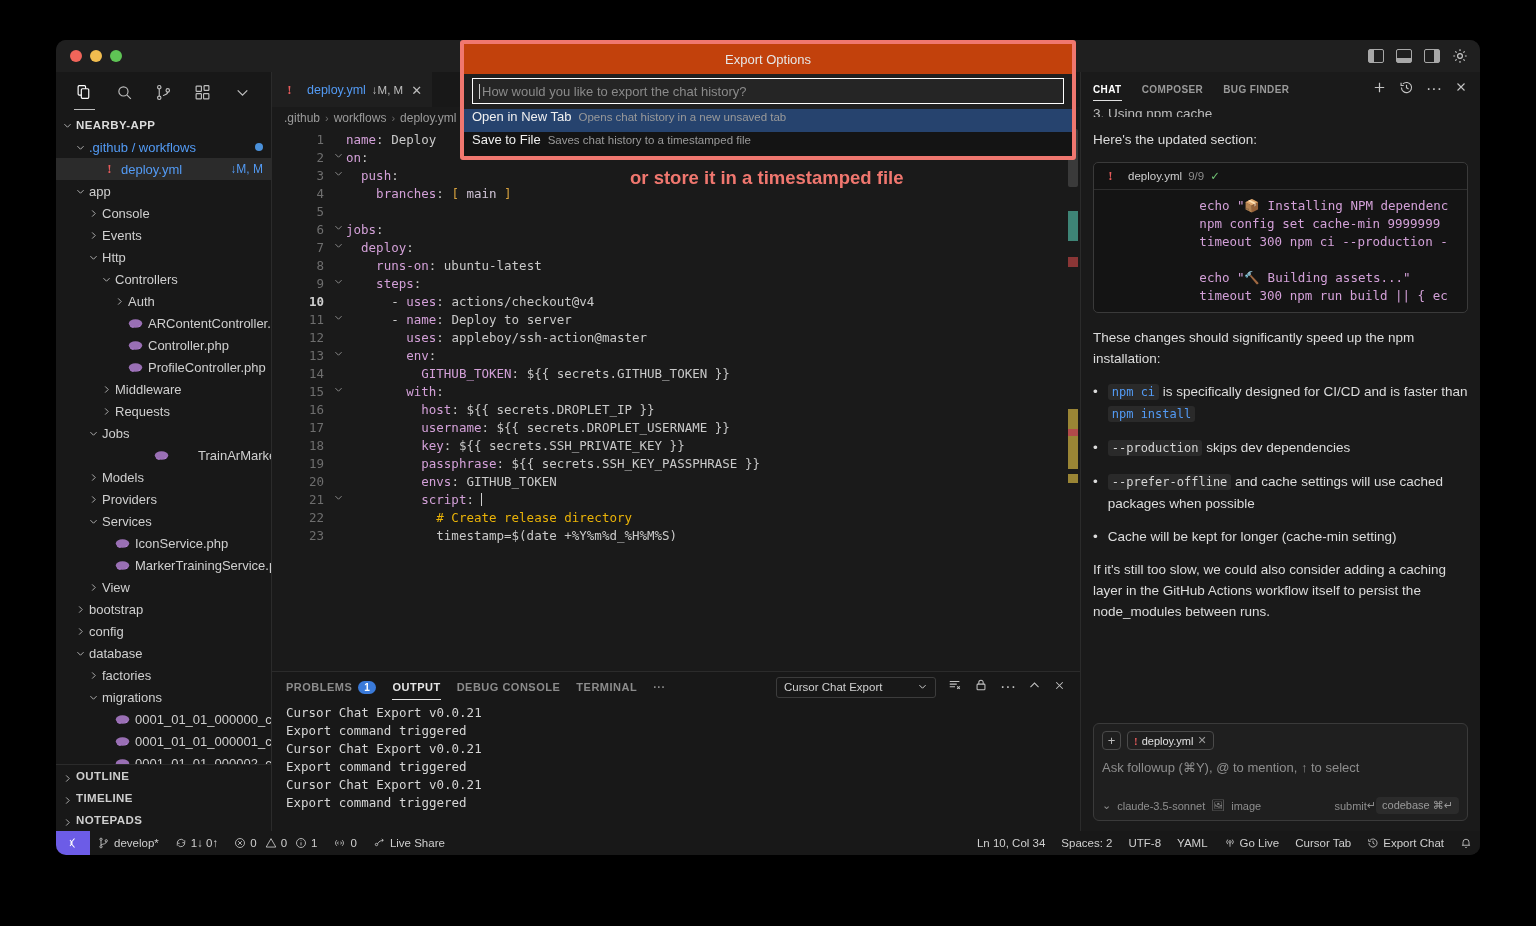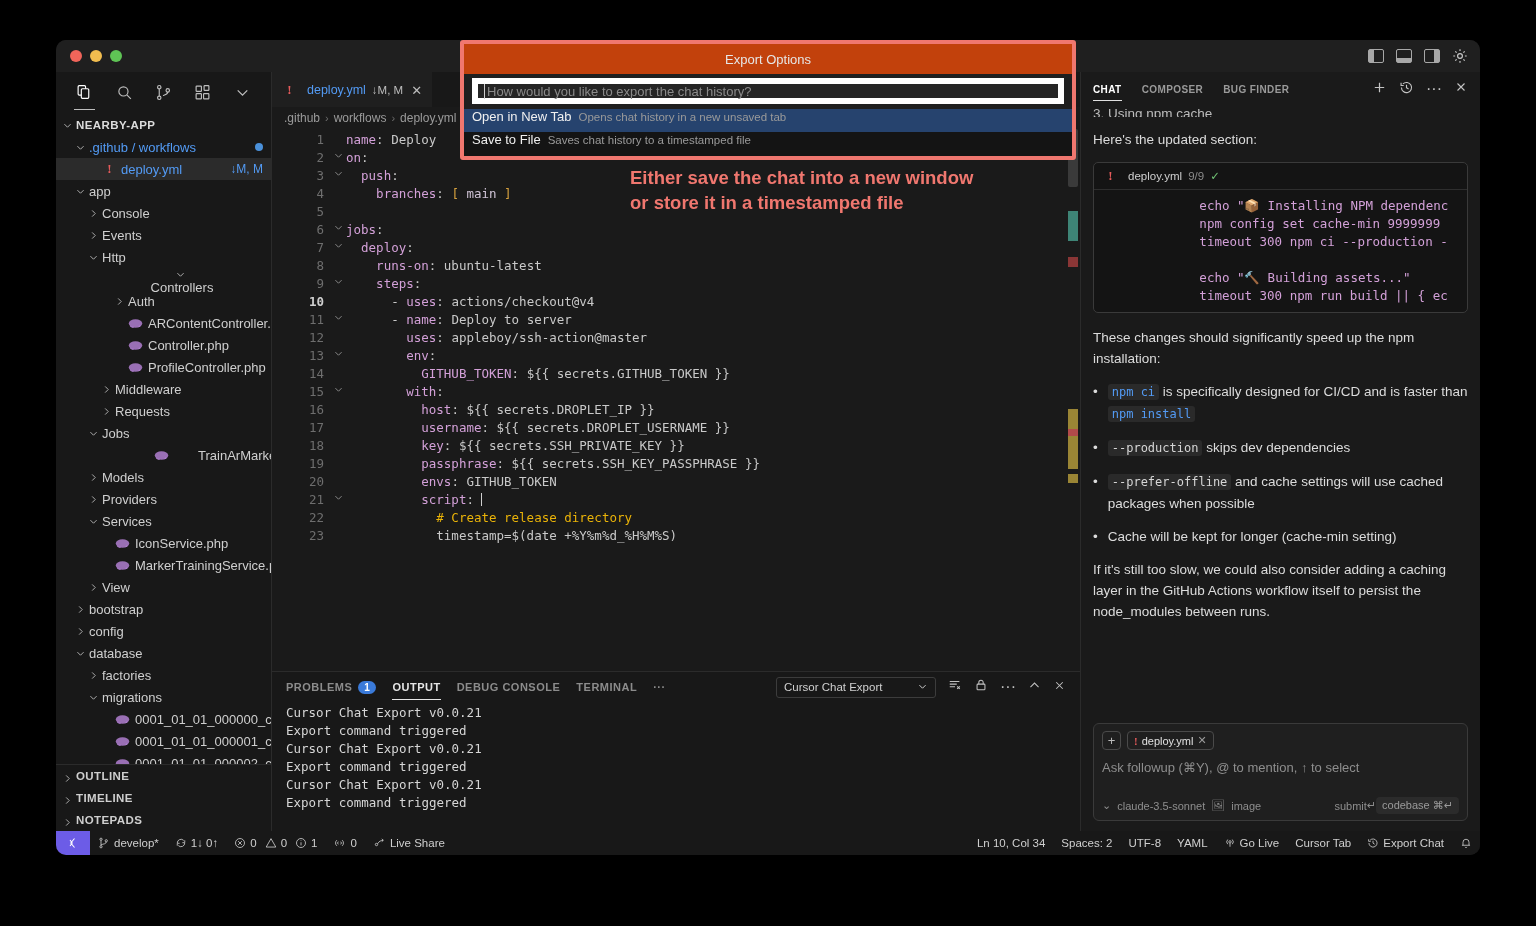--- a/index.html
+++ b/index.html
@@ -189,21 +189,21 @@
 
   
   .qp-wrap {
     position: absolute; left: 460px; top: 40px; width: 616px; height: 120px;
     border: 4px solid #f0776f; border-radius: 3px; background: #1f1f1f; z-index: 40;
     display: flex; flex-direction: column; overflow: hidden;
   }
   .qp-title { height: 30px; display: flex; align-items: center; justify-content: center; font-size: 13px; color: #e6e6e6; background: #c2410c; }
   .qp-inputwrap { padding: 4px 8px 5px; background: #1f1f1f; }
   .qp-input {
-    height: 26px; border: 6px solid #ffffff; background: #252525;
+    height: 26px; border: 1px solid #ffffff; background: #252525;
     display: flex; align-items: center; padding: 0 6px; color: #8a8a8a; font-size: 13px;
   }
   .qp-input .cur { display:inline-block; width:1px; height:15px; background:#cfcfcf; margin-right: 2px; }
   .qp-list { background: #141414; flex: 1; }
   .qp-item { height: 23px; display: flex; align-items: baseline; gap: 7px; padding: 0 8px; font-size: 13px; }
   .qp-item.sel { background: #26436e; }
   .qp-item .lbl { color: #f0f0f0; }
   .qp-item .desc { color: #9a9a9a; font-size: 11.5px; }
 
   .annot {
@@ -310,21 +310,21 @@
                   <path d="M6 3.5l4.5 4.5L6 12.5"></path>
                 </svg></span>
               <span class="rowlabel">Events</span>
             </div>
             <div class="row" style="padding-left: 32px;">
               <span class="twisty"><svg width="11" height="11" viewBox="0 0 16 16" fill="none" stroke="currentColor" stroke-width="1.4">
                   <path d="M3.5 6l4.5 4.5L12.5 6"></path>
                 </svg></span>
               <span class="rowlabel">Http</span>
             </div>
-            <div class="row" style="padding-left: 45px; flex-direction: column;">
+            <div class="row" style="padding-left: 45px;">
               <span class="twisty"><svg width="11" height="11" viewBox="0 0 16 16" fill="none" stroke="currentColor" stroke-width="1.4">
                   <path d="M3.5 6l4.5 4.5L12.5 6"></path>
                 </svg></span>
               <span class="rowlabel">Controllers</span>
             </div>
             <div class="row" style="padding-left: 58px;">
               <span class="twisty"><svg width="11" height="11" viewBox="0 0 16 16" fill="none" stroke="currentColor" stroke-width="1.4">
                   <path d="M6 3.5l4.5 4.5L6 12.5"></path>
                 </svg></span>
               <span class="rowlabel">Auth</span>
@@ -807,21 +807,20 @@
       </span>
       <span class="sb-item">
         <svg width="12" height="12" viewBox="0 0 16 16" fill="none" stroke="currentColor" stroke-width="1.1">
             <path d="M4 11V7a4 4 0 0 1 8 0v4M2.6 11h10.8M6.6 13.2a1.6 1.6 0 0 0 2.8 0"></path>
           </svg>
       </span>
     </div>
   </div>
 
   <div class="annot">
-    <div>Either save the chat into a new window</div>
     <div>or store it in a timestamped file</div>
   </div>
 
   <div class="qp-wrap">
     <div class="qp-title">Export Options</div>
     <div class="qp-inputwrap">
       <div class="qp-input">
         <span class="cur"></span>
         <span>How would you like to export the chat history?</span>
       </div>

